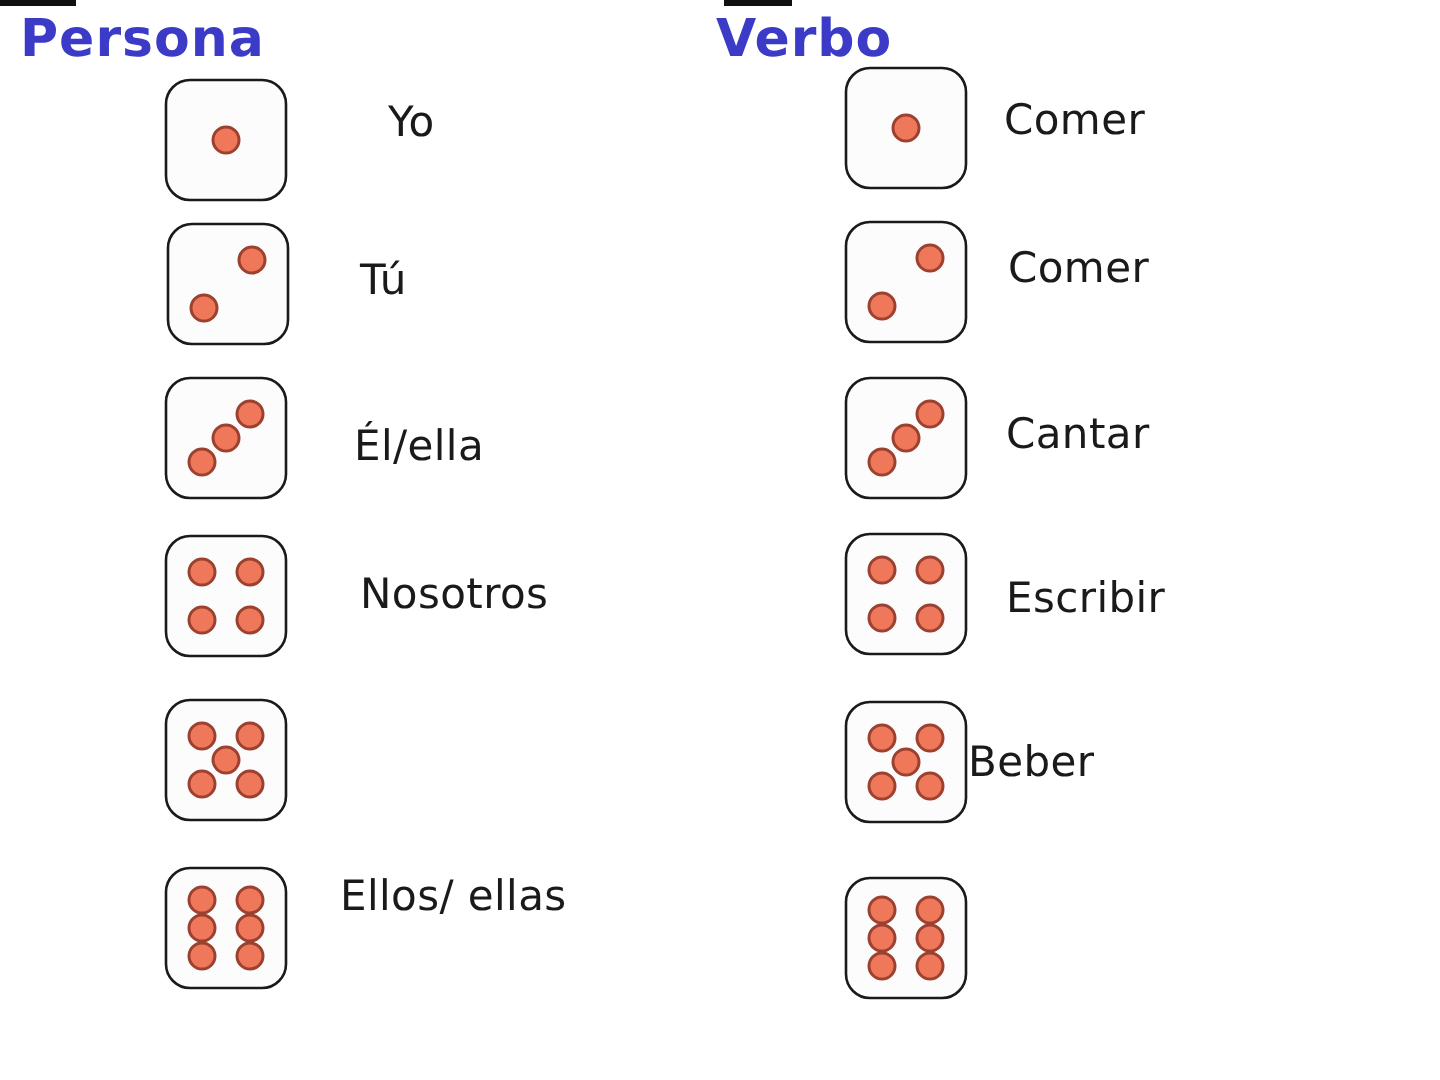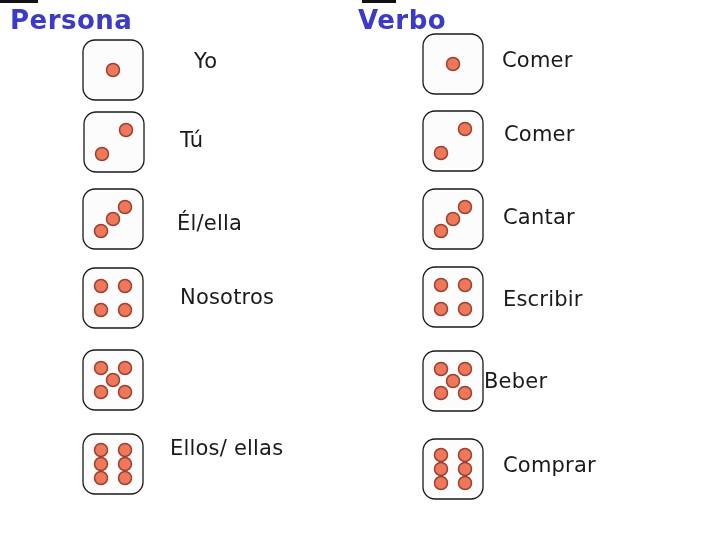--- a/index.html
+++ b/index.html
@@ -170,15 +170,14 @@
         <circle cx="43" cy="31" r="6.5" fill="#f0785a" stroke="#9c4030" stroke-width="1.5"></circle>
         <circle cx="43" cy="45" r="6.5" fill="#f0785a" stroke="#9c4030" stroke-width="1.5"></circle>
       </svg>
     </div>
 
   <div class="row-label" style="left:502px; top:48px;">Comer</div>
   <div class="row-label" style="left:504px; top:122px;">Comer</div>
   <div class="row-label" style="left:503px; top:205px;">Cantar</div>
   <div class="row-label" style="left:503px; top:287px;">Escribir</div>
   <div class="row-label" style="left:484px; top:369px;">Beber</div>
-  <div class="row-label" style="left:503px; top:453px;">Comprar</div>
 
 </div>
 
 </body></html>

